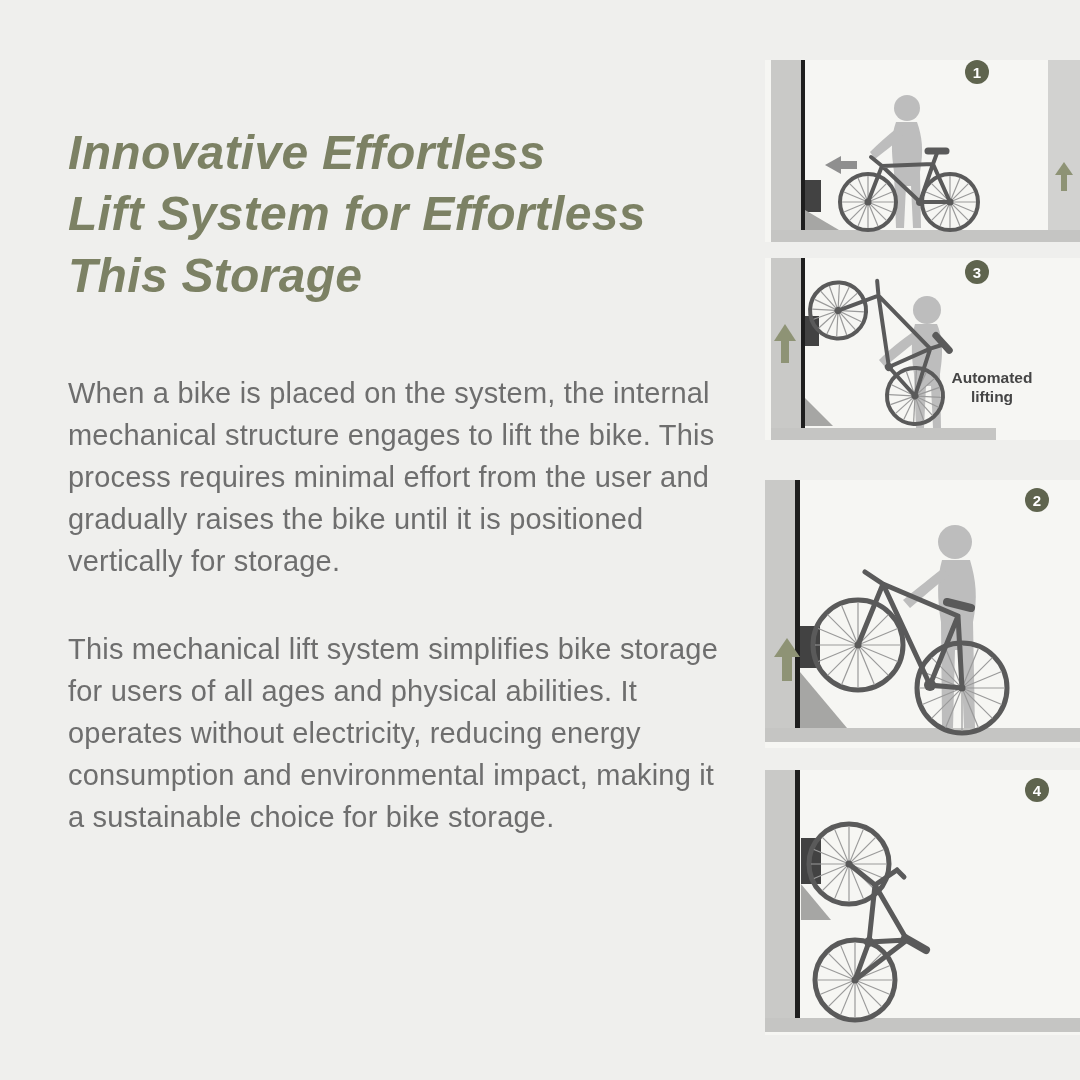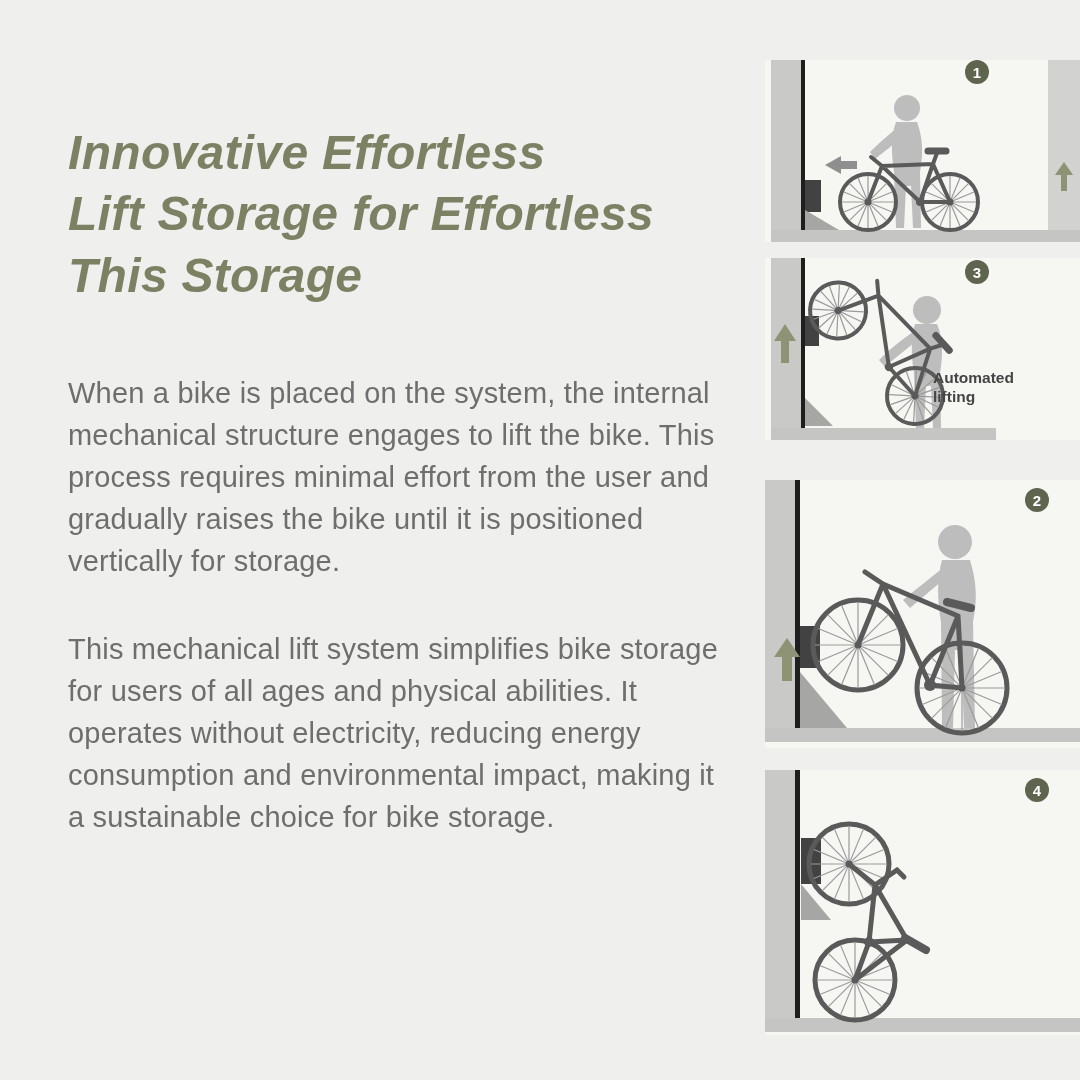--- a/index.html
+++ b/index.html
@@ -30,21 +30,21 @@
     position:absolute;width:24px;height:24px;border-radius:50%;
     background:#5f644e;color:#ffffff;font-size:15px;font-weight:700;
     display:flex;align-items:center;justify-content:center;
   }
   .badge.b1{left:200px;top:0px;}
   .badge.b2{left:200px;top:2px;}
   .badge.b3{left:260px;top:8px;}
   .badge.b4{left:260px;top:8px;}
   .auto-label{
     position:absolute;left:168px;top:110px;width:118px;
-    font-size:15.5px;font-weight:700;color:#454545;line-height:1.25;
+    font-size:15.5px;font-weight:700;color:#454545;line-height:1.25;text-align:center;
   }
   
   .wallfill{fill:#c9c9c7;}
   .wallfill2{fill:#d2d2d0;}
   .wallline{fill:#1e1e1e;}
   .floor{fill:#c5c5c3;}
   .device{fill:#424242;}
   .ramp{fill:#a6a6a4;}
   .arrow-olive{fill:#8e9375;}
   .arrow-gray{fill:#8f8f8f;}
@@ -59,21 +59,21 @@
   svg.big .frame{stroke-width:5;}
   svg.big .saddle{stroke-width:8;}
 </style>
 </head>
 <body>
 
 <div class="canvas">
 
   <h1 class="title">
     <span>Innovative Effortless</span><br>
-    <span>Lift Storage for Effortless</span><br>
+    <span>Lift System for Effortless</span><br>
     <span>This Storage</span>
   </h1>
 
   <div class="paras">
     <p>When a bike is placed on the system, the internal mechanical structure engages to lift the bike. This process requires minimal effort from the user and gradually raises the bike until it is positioned vertically for storage.</p>
     <p>This mechanical lift system simplifies bike storage for users of all ages and physical abilities. It operates without electricity, reducing energy consumption and environmental impact, making it a sustainable choice for bike storage.</p>
   </div>
 
   <div class="panel panel1">
     <svg width="315" height="182" viewBox="0 0 315 182">

